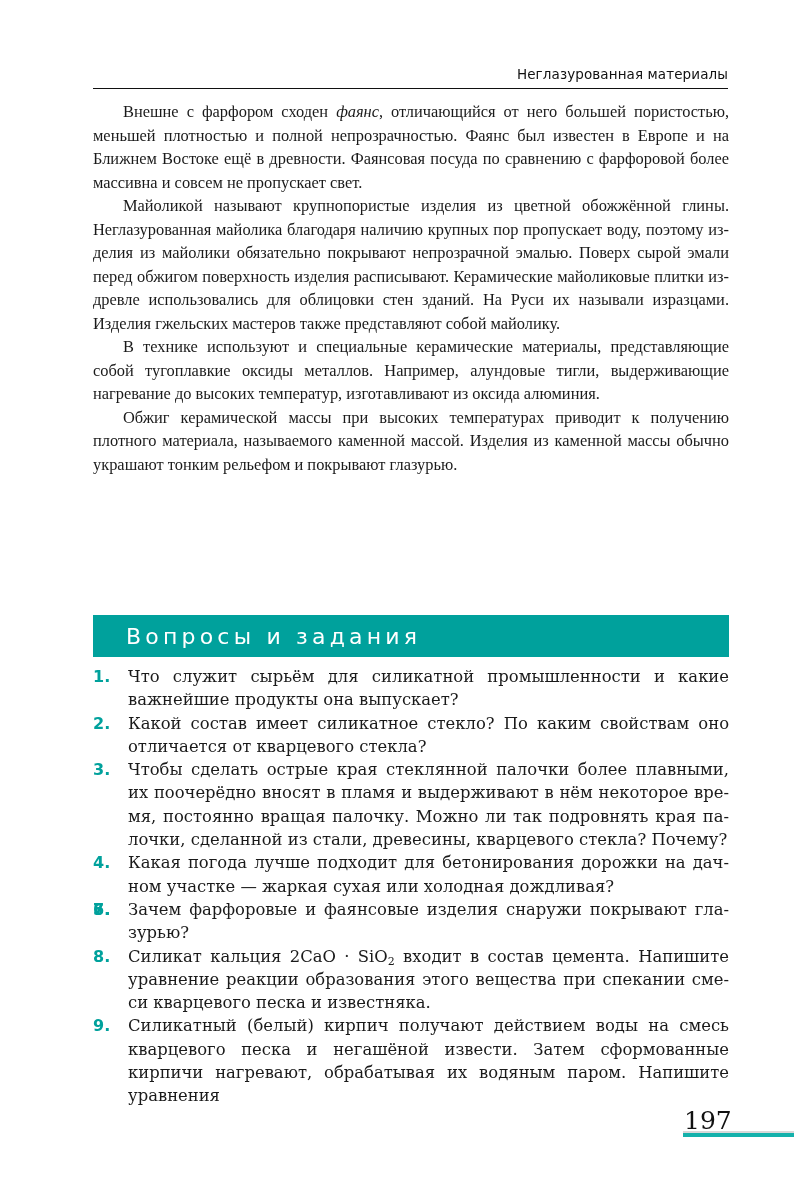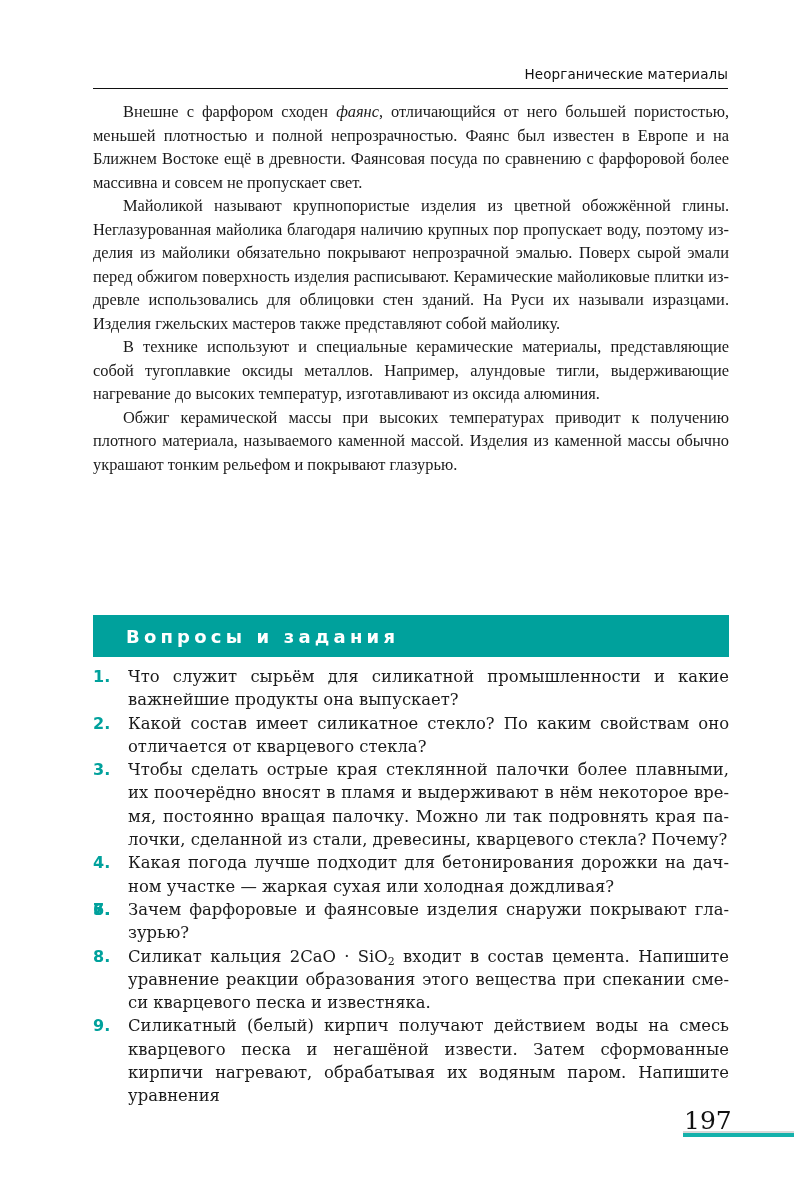--- a/index.html
+++ b/index.html
@@ -17,21 +17,21 @@
     color: #1a1a1a; text-align: justify; hyphens: manual;
   }
   .body-text p { margin: 0; text-indent: 30px; }
   .body-text em { font-style: italic; }
   .section-band {
     position: absolute; left: 93px; top: 615px; width: 636px; height: 42px;
     background: #00a19c; box-sizing: border-box; padding-left: 33px;
     display: flex; align-items: center;
   }
   .section-title {
-    font-family: "DejaVu Sans", sans-serif; font-weight: bold; font-size: 18px;
+    font-family: "DejaVu Sans", sans-serif; font-weight: normal; font-size: 22px;
     color: #fff; letter-spacing: 4.2px;
   }
   .questions {
     position: absolute; left: 93px; top: 665px; width: 636px;
     font-family: "DejaVu Serif", serif; font-size: 16.4px; line-height: 23.3px;
     color: #1a1a1a; margin: 0; padding: 0; list-style: none;
   }
   .q { position: relative; padding-left: 35px; text-align: justify; }
   .q-num {
     position: absolute; left: 0; top: 0; font-family: "DejaVu Sans", sans-serif;
@@ -44,21 +44,21 @@
     color: #111; line-height: 26px;
   }
   .page-bar-gray { position: absolute; left: 683px; top: 1131px; width: 111px; height: 3px; background: #d8d8d8; }
   .page-bar-teal { position: absolute; left: 683px; top: 1133px; width: 111px; height: 4px; background: #14b1ab; }
 </style>
 </head>
 <body>
 
 <div class="page">
 
-  <div class="running-head">Неорганические материалы</div>
+  <div class="running-head">Неглазурованная материалы</div>
 
   <div class="body-text">
     <p><span>Внешне с фарфором сходен </span><em>фаянс</em><span>, отличающийся от него большей пористостью, меньшей плотностью и полной непро­зрачностью. Фаянс был известен в Европе и на Ближнем Вос­токе ещё в древности. Фаянсовая посуда по сравнению с фар­форовой более массивна и совсем не пропускает свет.</span></p>
     <p>Майоликой называют крупнопористые изделия из цвет­ной обожжённой глины. Неглазурованная майолика благо­даря наличию крупных пор пропускает воду, поэтому из­делия из майолики обязательно покрывают непрозрачной эмалью. Поверх сырой эмали перед обжигом поверхность из­делия расписывают. Керамические майоликовые плитки из­древле использовались для облицовки стен зданий. На Руси их называли изразцами. Изделия гжельских мастеров так­же представляют собой майолику.</p>
     <p>В технике используют и специальные керамические мате­риалы, представляющие собой тугоплавкие оксиды металлов. Например, алундовые тигли, выдерживающие нагревание до высоких температур, изготавливают из оксида алюминия.</p>
     <p>Обжиг керамической массы при высоких температурах приводит к получению плотного материала, называемого ка­менной массой. Изделия из каменной массы обычно украша­ют тонким рельефом и покрывают глазурью.</p>
   </div>
 
   <div class="section-band">
     <span class="section-title">Вопросы и задания</span>

